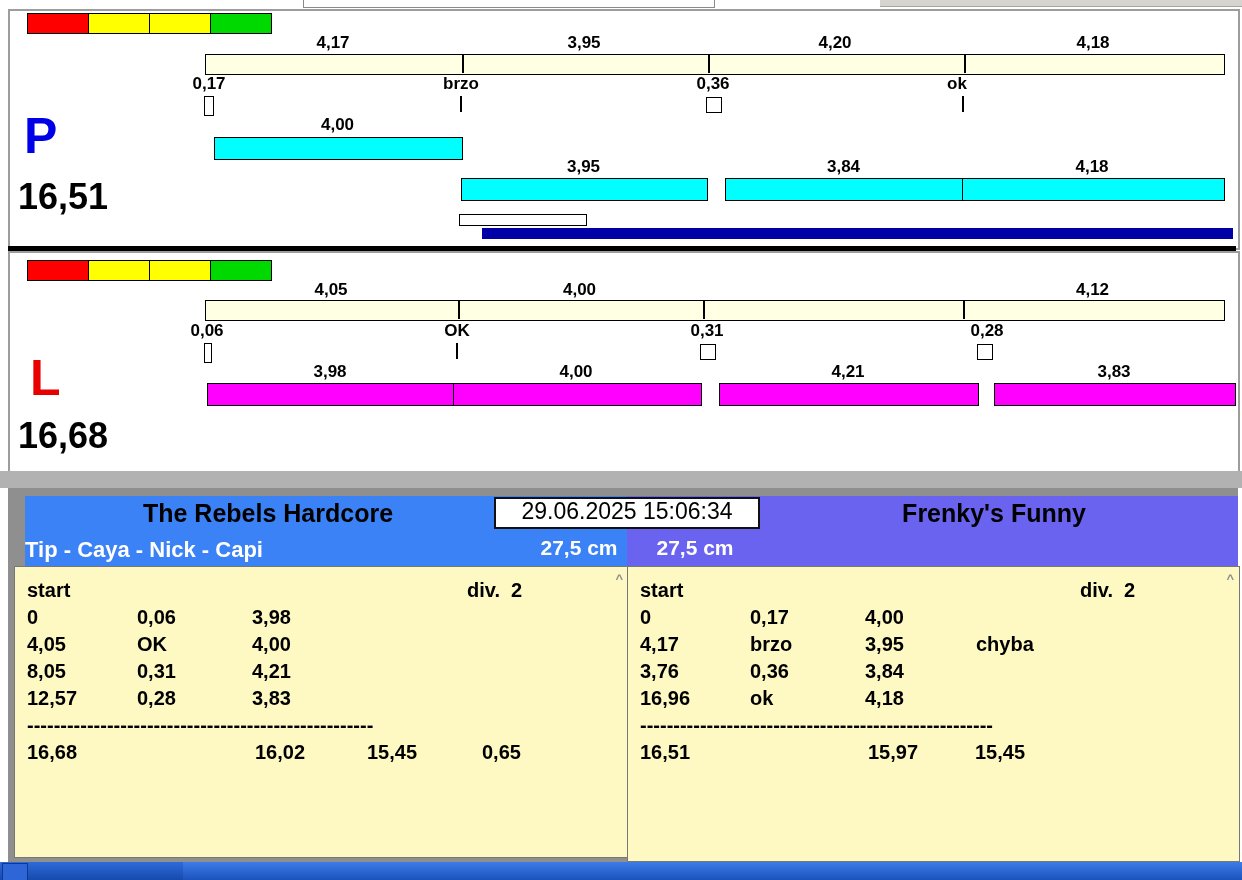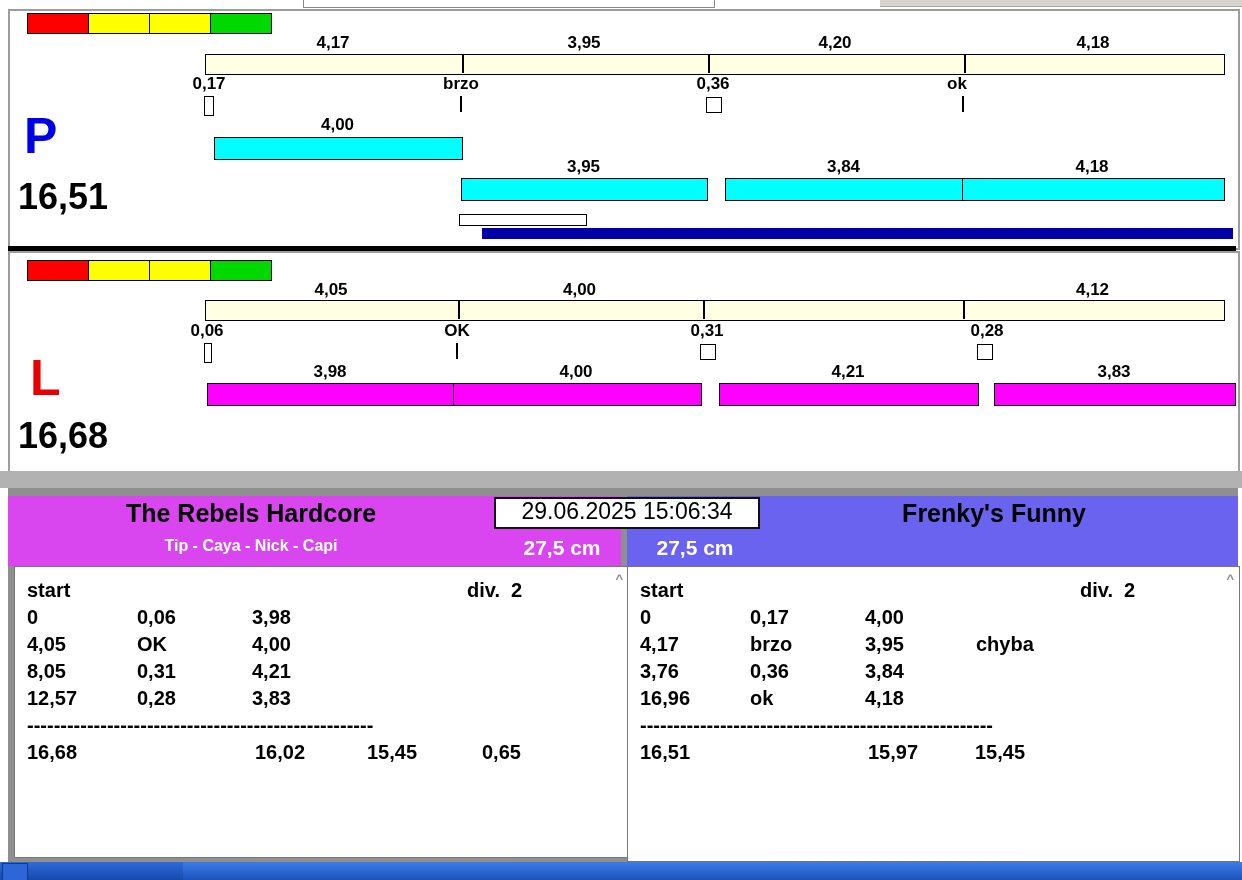--- a/index.html
+++ b/index.html
@@ -20,24 +20,24 @@
   .cyan{background:#00ffff}
   .magenta{background:#ff00ff}
   .total{position:absolute;font-size:36px;font-weight:bold;line-height:1;color:#000}
   .whitebar{position:absolute;background:#fff;border:1px solid #000}
   .navybar{position:absolute;background:#0000a6}
   .blackbar{position:absolute;background:#000}
   .grayband{position:absolute;background:#b2b2b2}
   .bottomwrap{position:absolute;background:#8f8f8f}
   .teamheader{position:absolute}
   .title{position:absolute;font-size:25px;font-weight:bold;color:#000;text-align:center;white-space:nowrap}
-  .subtitle{position:absolute;font-size:16px;font-weight:bold;color:#fff;text-align:center;white-space:nowrap}
+  .subtitle{position:absolute;font-size:22px;font-weight:bold;color:#fff;white-space:nowrap}
   .jumph{position:absolute;font-size:21px;font-weight:bold;color:#fff;text-align:center;white-space:nowrap}
   .clockbox{position:absolute;background:#fff;border:2px solid #111;font-size:23px;color:#000;text-align:center;line-height:24px;white-space:nowrap}
-  .resultbody{position:absolute;background:#ffffff;border:1px solid #777;font-size:20px;font-weight:bold;color:#000}
+  .resultbody{position:absolute;background:#fef9c3;border:1px solid #777;font-size:20px;font-weight:bold;color:#000}
   .cell{position:absolute;white-space:pre;line-height:22px}
   .scrollup{position:absolute;top:4px;right:5px;color:#8f8f8f;font-size:13px;font-weight:bold}
   .taskbar{position:absolute;left:0;top:862px;width:1242px;height:18px;background:linear-gradient(#3d7be6,#1c53bd)}
   .taskseg{position:absolute;left:0;top:862px;width:183px;height:18px;background:linear-gradient(#2e6ad8,#174aad)}
   .taskbtn{position:absolute;left:2px;top:863px;width:24px;height:16px;background:#2e66d8;border:1px solid #0c3a90}
 </style>
 </head>
 <body>
 
 <div class="screen">
@@ -117,21 +117,21 @@
     <div class="runbar magenta" style="left:443px;top:130px;width:247px"></div>
     <div class="runbar magenta" style="left:709px;top:130px;width:258px"></div>
     <div class="runbar magenta" style="left:984px;top:130px;width:240px"></div>
     <div class="total" style="left:8px;top:165px">16,68</div>
   </div>
 
   <div class="grayband" style="left:0;top:471px;width:1242px;height:17px"></div>
 
   <div class="bottomwrap" style="left:8px;top:488px;width:1230px;height:374px">
 
-    <div class="teamheader" style="left:0;top:8px;width:613px;height:70px;background:#d946ef">
+    <div class="teamheader" style="left:17px;top:8px;width:613px;height:70px;background:#3b82f6">
       <div class="title" style="left:0;top:3px;width:486px">The Rebels Hardcore</div>
       <div class="subtitle" style="left:0;top:41px;width:486px">Tip - Caya - Nick - Capi</div>
       <div class="jumph" style="left:498px;top:40px;width:112px">27,5 cm</div>
     </div>
 
     <div class="teamheader" style="left:619px;top:8px;width:611px;height:70px;background:#6a63f0">
       <div class="jumph" style="left:12px;top:40px;width:112px">27,5 cm</div>
       <div class="title" style="left:128px;top:3px;width:478px">Frenky's Funny</div>
     </div>
 

